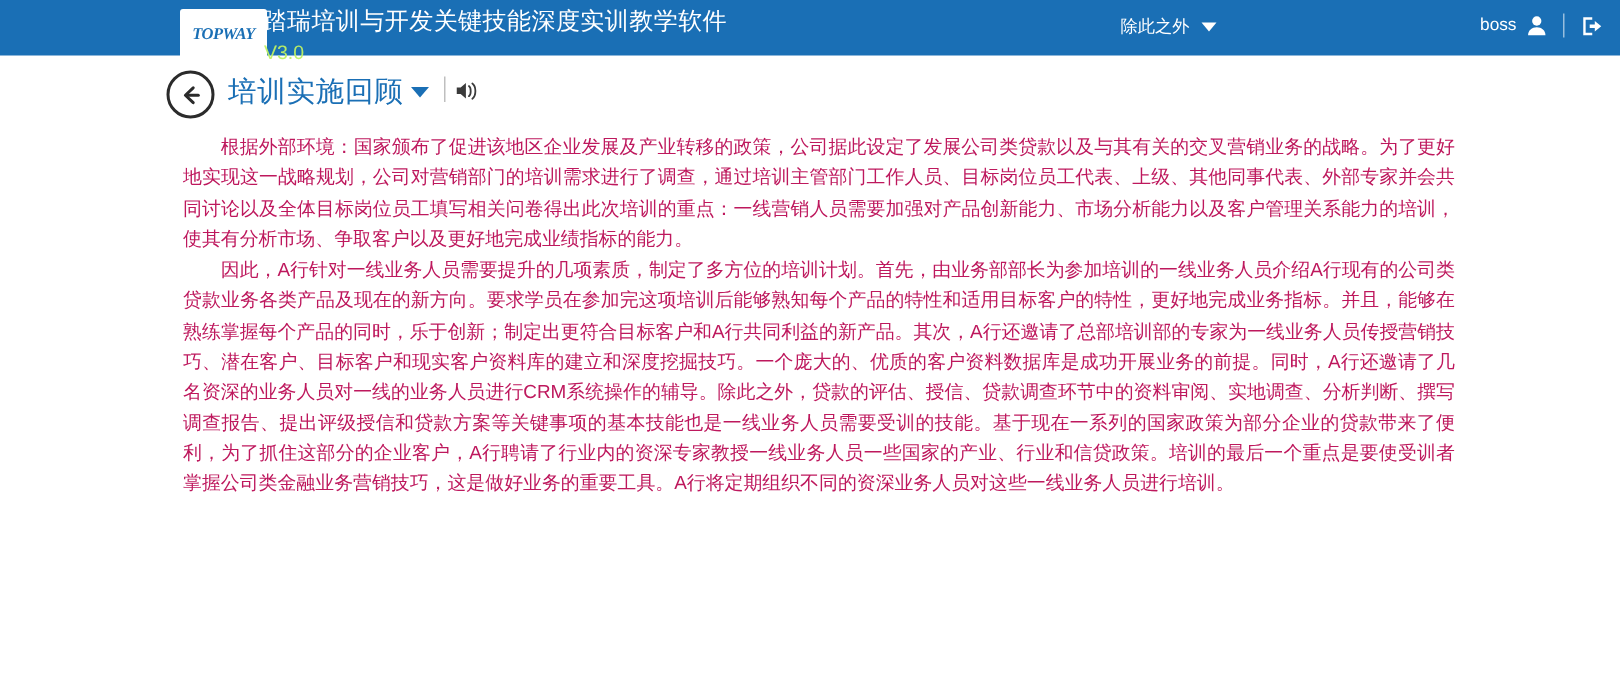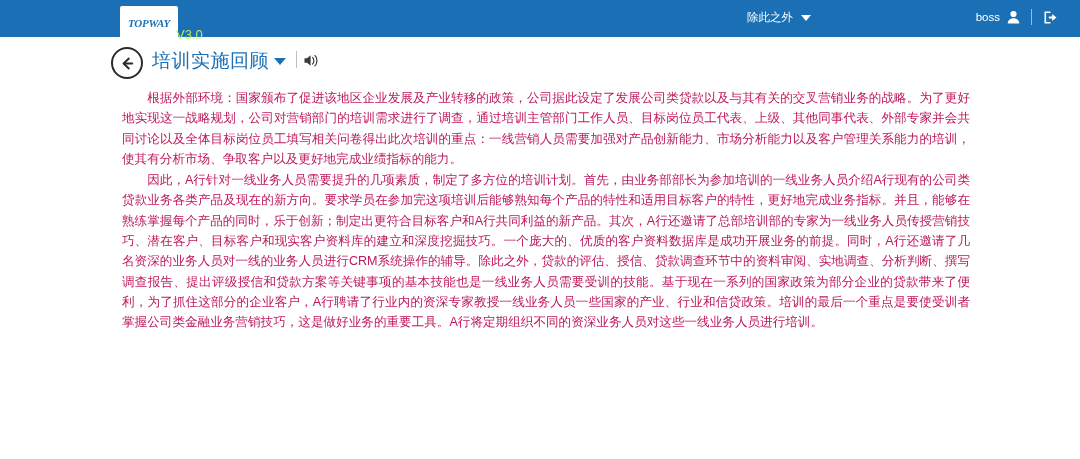--- a/index.html
+++ b/index.html
@@ -69,21 +69,21 @@
   }
   .caret-down {
     width: 0; height: 0;
     border-left: 5px solid transparent;
     border-right: 5px solid transparent;
     border-top: 6px solid #ffffff;
     display: inline-block;
   }
   .user-area {
     position: absolute;
-    right: 21px; top: 9px;
+    right: 10px; top: 9px;
     display: flex;
     align-items: center;
     gap: 7px;
     color: #ffffff;
     font-size: 11.5px;
     justify-content: space-between;
   }
   .user-name { font-size: 11.5px; color: #ffffff; }
   .person-icon { display: inline-block; width: 13px; height: 14px; }
   .divider-v {
@@ -163,20 +163,21 @@
 <body>
 
 <div id="app">
 
   <div class="topbar">
 
     <div class="logo">
       <span class="logo-text">TOPWAY</span>
     </div>
 
+    <div class="app-title">踏瑞培训与开发关键技能深度实训教学软件</div>
     <div class="app-version">V3.0</div>
 
     <div class="role-select">
       <span>除此之外</span>
       <span class="caret-down"></span>
     </div>
 
     <div class="user-area">
       <span class="user-name">boss</span>
       <span class="person-icon">

